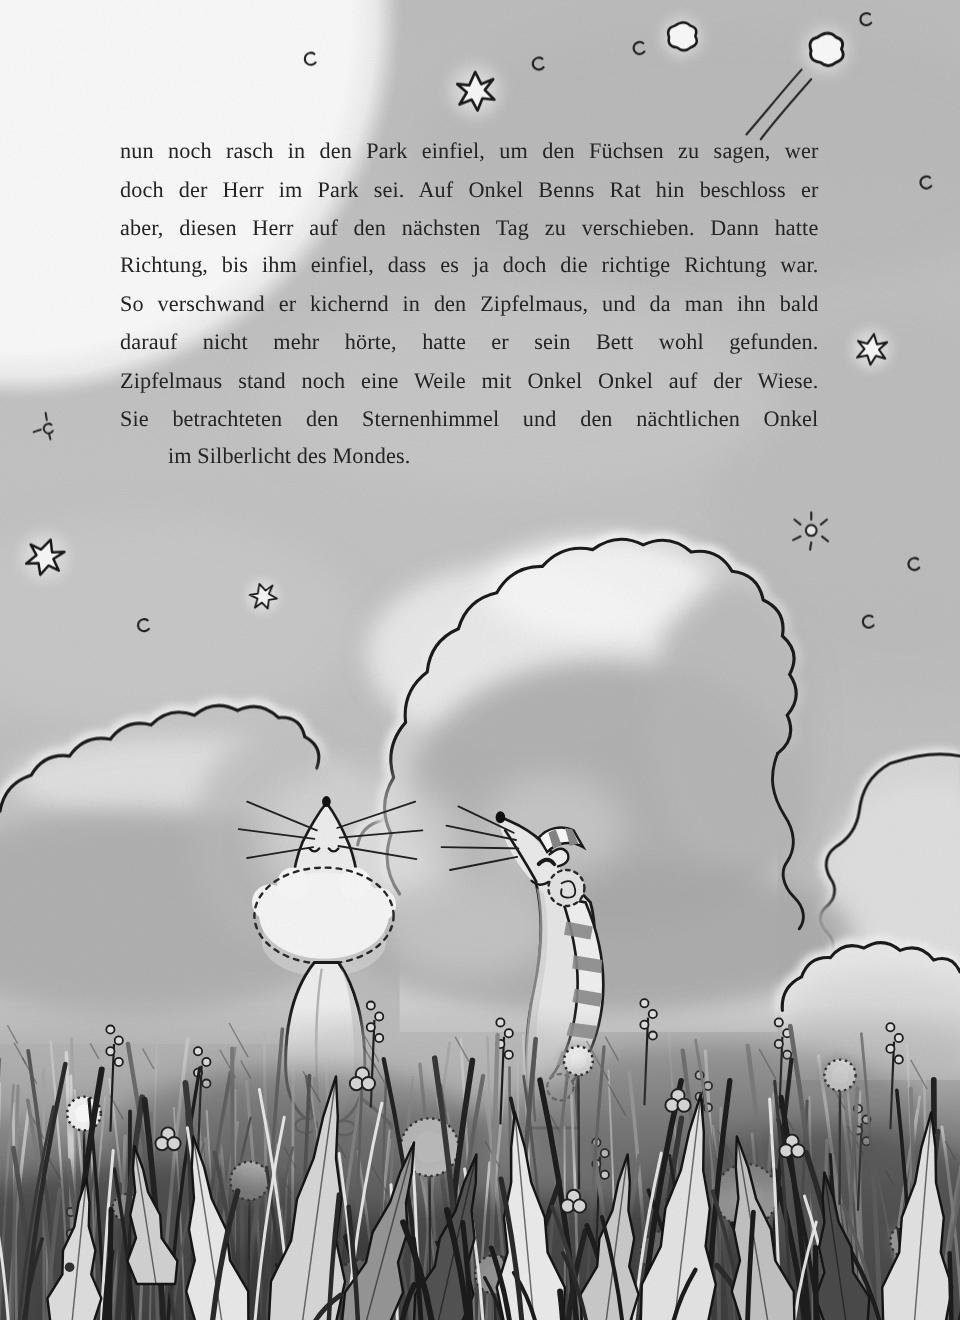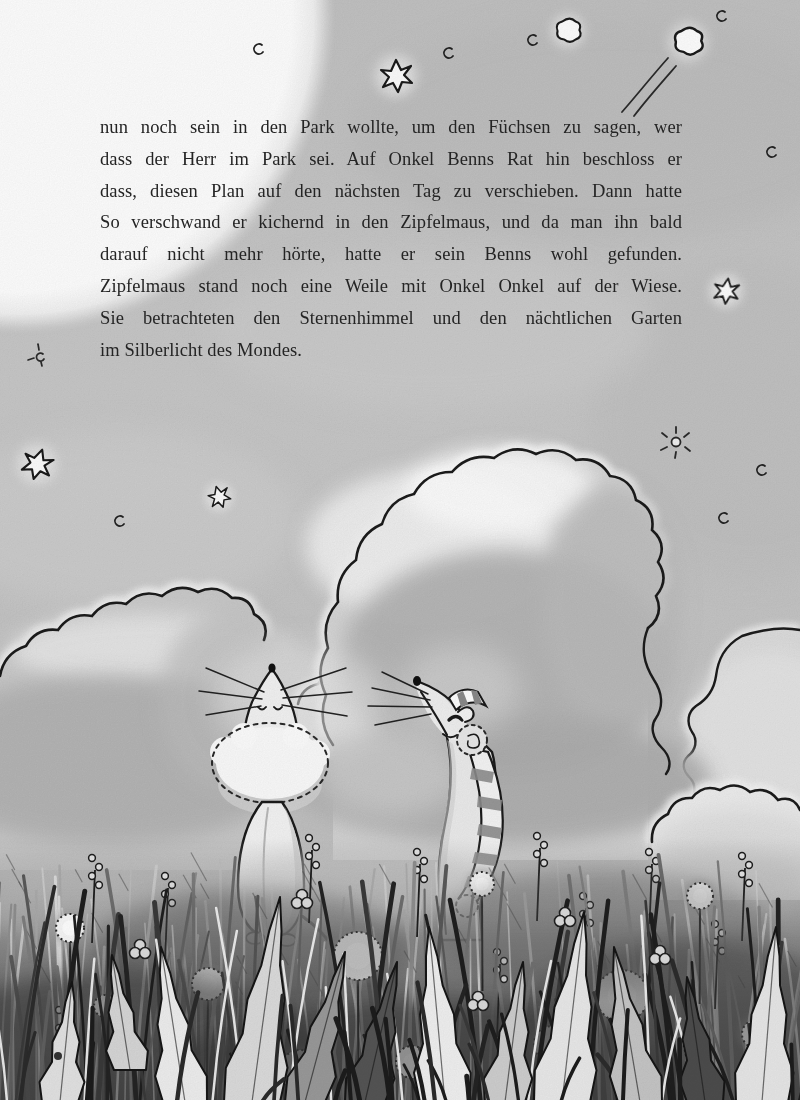--- a/index.html
+++ b/index.html
@@ -2,21 +2,21 @@
 <html><head>
 <meta charset="utf-8">
 <style>
   html,body{margin:0;padding:0;background:#777;}
   .page{position:relative;width:800px;height:1100px;overflow:hidden;background:#c8c8c8;
         font-family:"Liberation Serif",serif;}
   .page svg{position:absolute;left:0;top:0;}
   .text{position:absolute;left:100px;top:112px;width:582px;color:#242424;
         font-size:18.5px;line-height:31.8px;}
   .ln{white-space:nowrap;text-align:justify;text-align-last:justify;letter-spacing:.1px;}
-  .ln.last{text-align-last:left;}
+  .ln.last{text-align-last:left;margin-left:40px;}
 </style>
 </head>
 <body>
 
 <div class="page">
 
 <svg width="800" height="1100" viewBox="0 0 800 1100">
   <defs>
     <filter id="b3" x="-40%" y="-40%" width="180%" height="180%">
           <feGaussianBlur stdDeviation="3"></feGaussianBlur>
@@ -776,23 +776,24 @@
         <path d="M19.474022633744855,1102 Q24.14988425925926,1067.2907235939642 35.0602280521262,1032.5814471879287" fill="none" stroke="#2b2b2b" stroke-width="3.1145061728395063" opacity="1" stroke-linecap="round"></path>
         <path d="M87.19221536351165,1102 Q88.85528120713305,1072.5901491769546 92.73576817558298,1043.1802983539094" fill="none" stroke="#1d1d1d" stroke-width="4.846030521262003" opacity="1" stroke-linecap="round"></path>
         <path d="M488.77357681755825,1102 Q482.88295181755825,1073.0927640603568 469.13816015089157,1044.1855281207133" fill="none" stroke="#2b2b2b" stroke-width="3.2622256515775034" opacity="1" stroke-linecap="round"></path>
         <path d="M680.082304526749,1102 Q679.9211676954733,1070.8047410836762 679.54518175583,1039.6094821673526" fill="none" stroke="#1d1d1d" stroke-width="4.591486625514404" opacity="1" stroke-linecap="round"></path>
         <path d="M359.9455589849108,1102 Q352.7322745198902,1060.3248456790125 335.9012774348422,1018.6496913580247" fill="none" stroke="#1d1d1d" stroke-width="4.9881344307270234" opacity="1" stroke-linecap="round"></path>
       </g>
   <rect x="0" y="0" width="800" height="1100" filter="url(#grain)" opacity="0.05"></rect>
 </svg>
 
 <div class="text">
-  <div class="ln">nun noch sein in den Park wollte, um den Füchsen zu sagen, wer</div>
-  <div class="ln">dass der Herr im Park sei. Auf Onkel Benns Rat hin beschloss er</div>
-  <div class="ln">dass, diesen Plan auf den nächsten Tag zu verschieben. Dann hatte</div>
+  <div class="ln">nun noch rasch in den Park einfiel, um den Füchsen zu sagen, wer</div>
+  <div class="ln">doch der Herr im Park sei. Auf Onkel Benns Rat hin beschloss er</div>
+  <div class="ln">aber, diesen Herr auf den nächsten Tag zu verschieben. Dann hatte</div>
+  <div class="ln">Richtung, bis ihm einfiel, dass es ja doch die richtige Richtung war.</div>
   <div class="ln">So verschwand er kichernd in den Zipfelmaus, und da man ihn bald</div>
-  <div class="ln">darauf nicht mehr hörte, hatte er sein Benns wohl gefunden.</div>
+  <div class="ln">darauf nicht mehr hörte, hatte er sein Bett wohl gefunden.</div>
   <div class="ln">Zipfelmaus stand noch eine Weile mit Onkel Onkel auf der Wiese.</div>
-  <div class="ln">Sie betrachteten den Sternenhimmel und den nächtlichen Garten</div>
+  <div class="ln">Sie betrachteten den Sternenhimmel und den nächtlichen Onkel</div>
   <div class="ln last">im Silberlicht des Mondes.</div>
 </div>
 
 </div>
 
 </body></html>

